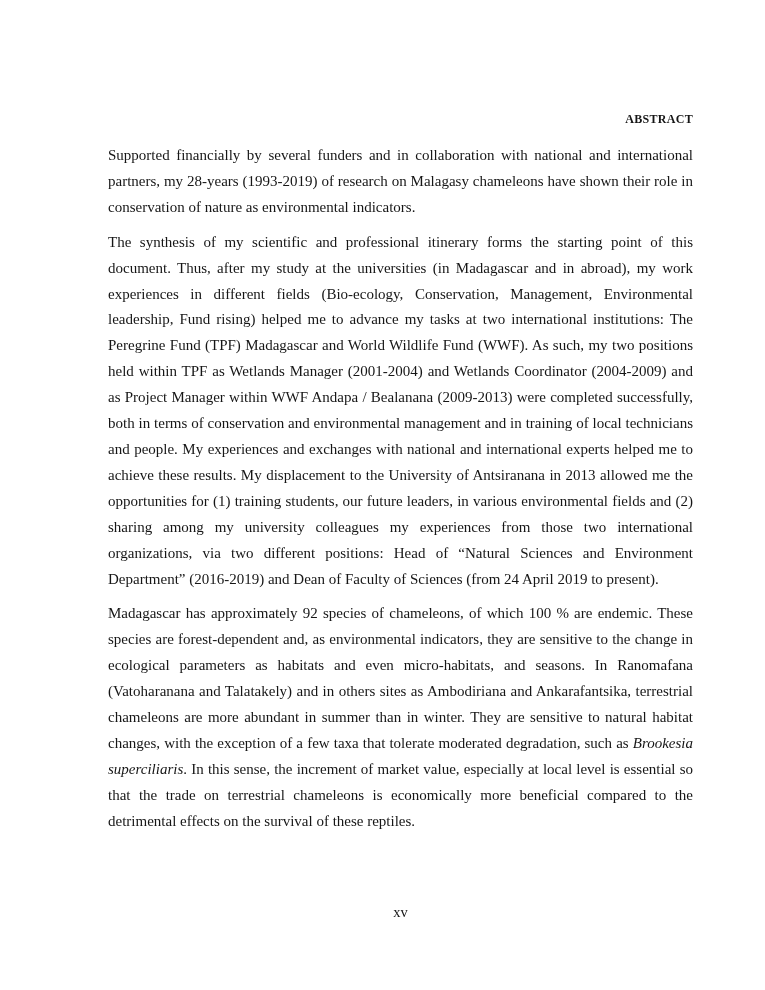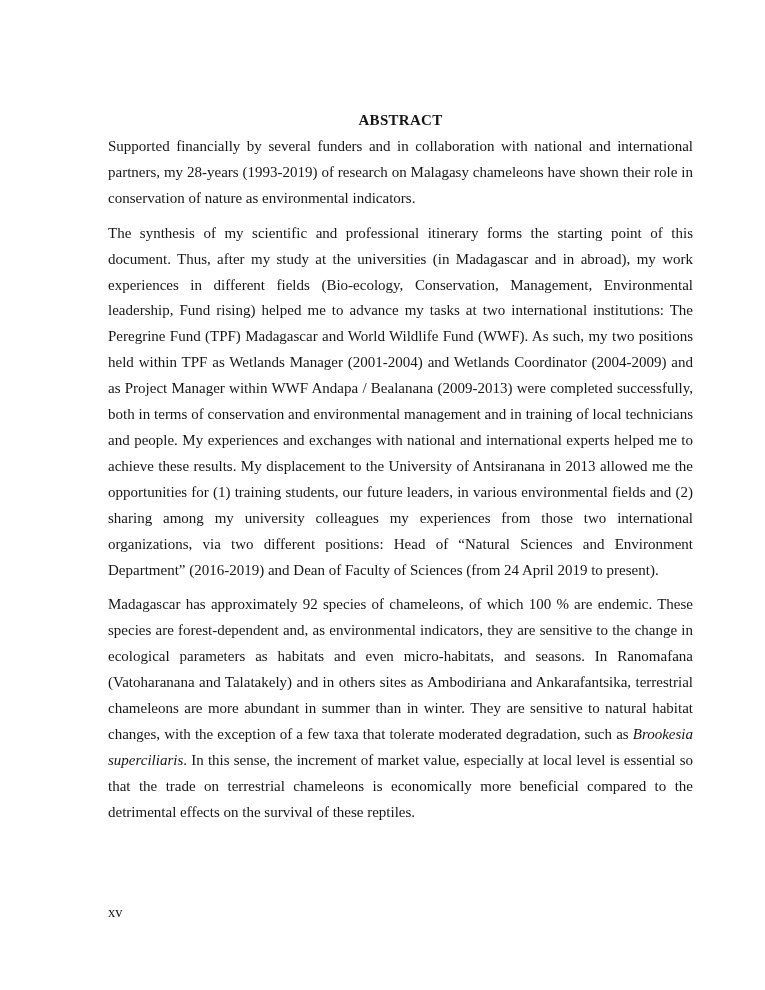--- a/index.html
+++ b/index.html
@@ -20,41 +20,41 @@
     font-family: "Liberation Serif", serif;
     color: #161616;
   }
   .content {
     position: absolute;
     left: 108px;
     top: 112px;
     width: 585px;
   }
   .title {
-    font-size: 15px;
+    font-size: 12px;
     font-weight: bold;
-    text-align: center;
+    text-align: right;
     letter-spacing: 0.3px;
-    margin: 0 0 5px 0;
+    margin: 0 0 16px 0;
   }
   .para {
     font-size: 15px;
     line-height: 25.9px;
     text-align: justify;
     margin: 0 0 9px 0;
   }
   .italic {
     font-style: italic;
   }
   .footer {
     position: absolute;
     left: 108px;
     top: 904px;
     width: 585px;
-    text-align: left;
+    text-align: center;
     font-size: 14.5px;
   }
 </style>
 </head>
 <body>
 
 <div class="page">
   <div class="content">
     <h1 class="title">ABSTRACT</h1>
 

